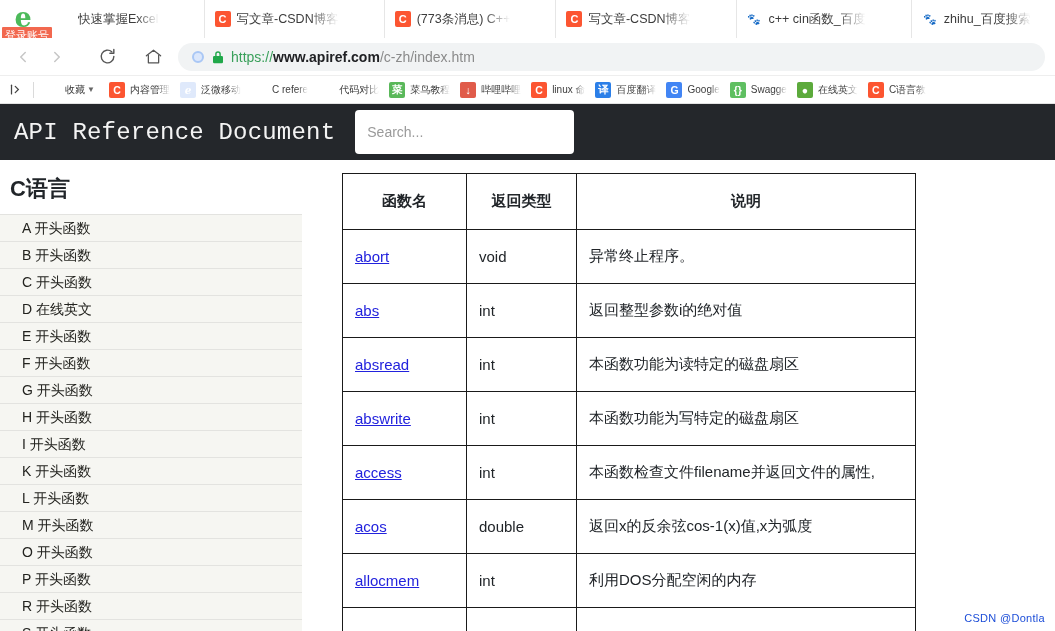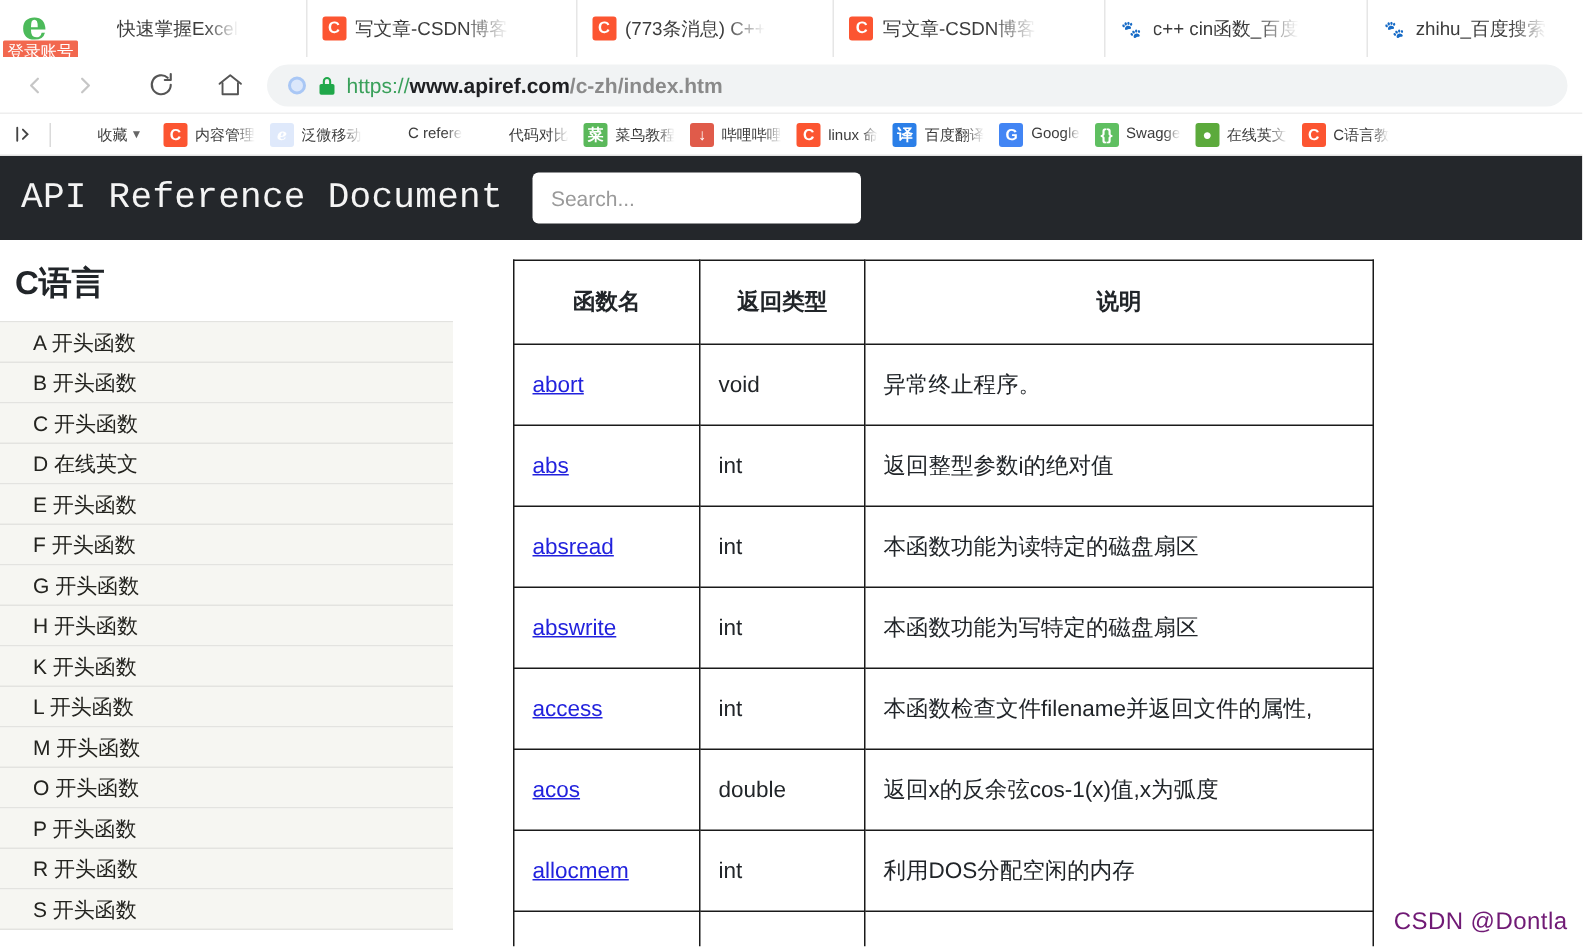--- a/index.html
+++ b/index.html
@@ -89,21 +89,21 @@
   }
   .url-dot {
     width: 12px; height: 12px; flex: 0 0 12px;
     border-radius: 50%; border: 2px solid #a9c7f5; background: #dbe7fb;
     margin-right: 8px;
   }
   .lock { flex: 0 0 auto; margin-right: 7px; display: flex; align-items: center; }
   .urltext { font-size: 14px; white-space: nowrap; overflow: hidden; }
   .urltext .scheme { color: #39a05a; }
   .urltext .host { color: #202124; font-weight: bold; }
-  .urltext .path { color: #8a8a8a; font-weight: bold; }
+  .urltext .path { color: #8a8a8a; }
 
   
   .bookmarks {
     height: 28px; background: #ffffff;
     display: flex; align-items: center;
     padding: 0 4px 0 4px;
     border-bottom: 1px solid #e3e3e3;
     overflow: hidden;
   }
   .bm-apps { width: 24px; flex: 0 0 24px; display: flex; align-items: center; justify-content: center; color: #444; }
@@ -146,21 +146,21 @@
     height: 56px; background: #24272b;
     display: flex; align-items: center;
     padding-left: 14px;
   }
   .site-title {
     color: #f4f4f4; font-size: 24px; font-weight: normal;
     letter-spacing: .2px;
     margin-right: 20px; white-space: nowrap; font-family: Liberation Mono, monospace;
   }
   .search-box {
-    width: 219px; height: 34px;
+    width: 219px; height: 44px;
     background: #ffffff; border: none; border-radius: 4px;
     font-size: 14px; color: #444;
     padding: 0 12px;
     font-family: "Liberation Sans", "DejaVu Sans", sans-serif;
   }
   .search-box::placeholder { color: #9a9a9a; }
 
   .body-area { display: flex; align-items: flex-start; }
 
   
@@ -206,21 +206,21 @@
   table.api col.c-desc { width: 339px; }
   table.api td a {
     color: #2222dd; text-decoration: underline;
     font-size: 15px;
   }
   .desc { white-space: nowrap; overflow: hidden; }
 
   .watermark {
     position: absolute;
     right: 10px; bottom: 7px;
-    font-size: 16px; color: #701a75;
+    font-size: 11px; color: #1d4ed8;
     letter-spacing: .3px;
     user-select: none;
   }
 </style>
 </head>
 <body>
 
 <div class="browser">
 
   <div class="tabstrip">
@@ -377,20 +377,21 @@
         <div class="side-title">C语言</div>
         <div class="side-list" id="side-host">
             <div class="side-item">A 开头函数</div>
             <div class="side-item">B 开头函数</div>
             <div class="side-item">C 开头函数</div>
             <div class="side-item">D 在线英文</div>
             <div class="side-item">E 开头函数</div>
             <div class="side-item">F 开头函数</div>
             <div class="side-item">G 开头函数</div>
             <div class="side-item">H 开头函数</div>
+            <div class="side-item">I 开头函数</div>
             <div class="side-item">K 开头函数</div>
             <div class="side-item">L 开头函数</div>
             <div class="side-item">M 开头函数</div>
             <div class="side-item">O 开头函数</div>
             <div class="side-item">P 开头函数</div>
             <div class="side-item">R 开头函数</div>
             <div class="side-item">S 开头函数</div>
           </div>
       </div>
 

